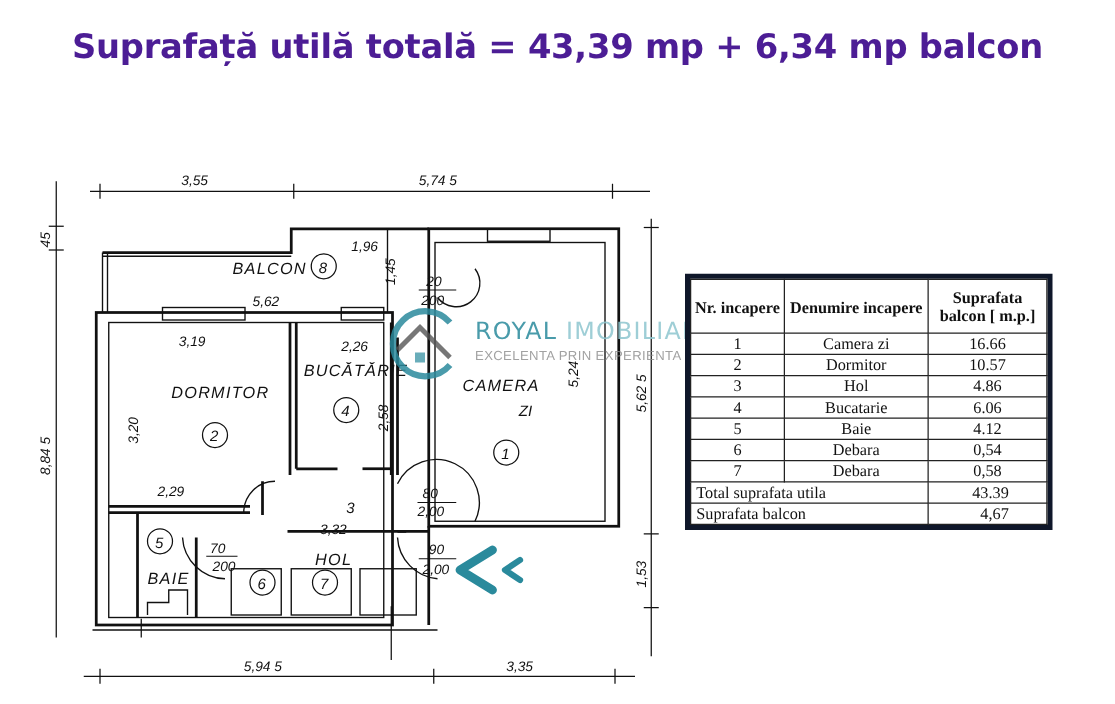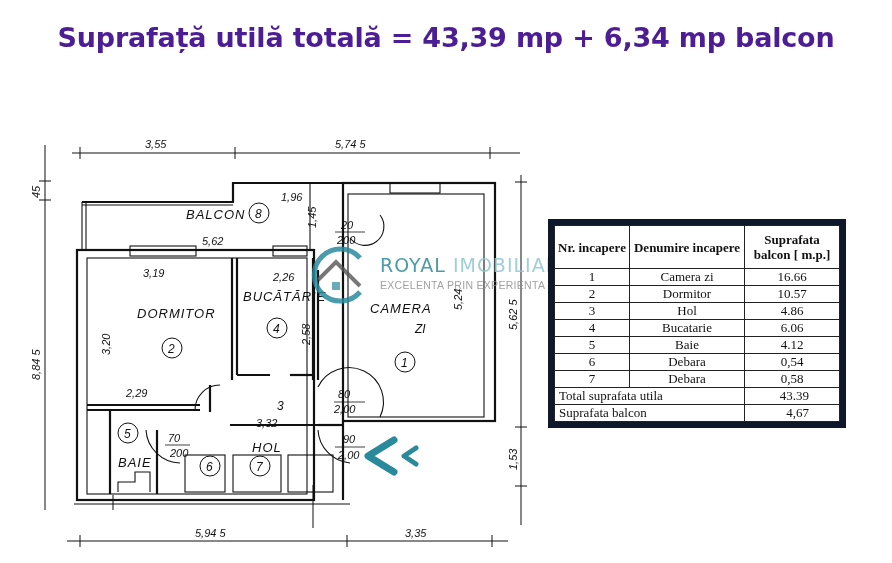--- a/index.html
+++ b/index.html
@@ -13,21 +13,21 @@
   .plan text { font-family: "Liberation Sans", sans-serif; font-style: italic; fill: #111; }
   .plan .lbl { font-size: 12px; }
   .plan .dim { font-size: 11px; }
   .plan .room { font-size: 13px; letter-spacing: 1px; }
   .wall { stroke: #111; fill: none; }
   .thick { stroke-width: 2.2; }
   .thin { stroke-width: 1.1; }
 
   .table-wrap {
     position: absolute; left: 548px; top: 219px; width: 286px;
-    border: 6px solid #0f172a; background: #fff;
+    border: 4px solid #0f172a; background: #fff;
     font-family: "Liberation Serif", serif; color: #111;
   }
   table.rooms { border-collapse: collapse; width: 100%; font-size: 13px; }
   table.rooms th, table.rooms td { border: 1px solid #222; padding: 0 4px; line-height: 16px; text-align: center; }
   table.rooms th { font-weight: bold; font-size: 13px; line-height: 15px; padding: 6px 2px; }
   table.rooms td.left { text-align: left; margin-left: 28px; }
   table.rooms td.tot { text-align: right; padding-right: 30px; margin-top: 36px; }
 
   .logo { position: absolute; left: 302px; top: 244px; width: 290px; height: 60px; }
   .logo .brand { position: absolute; left: 78px; top: 10px; font-family: "DejaVu Sans", sans-serif; font-size: 19px; letter-spacing: 1px; color: #2a8a9c; opacity: 0.85; white-space: nowrap; }

